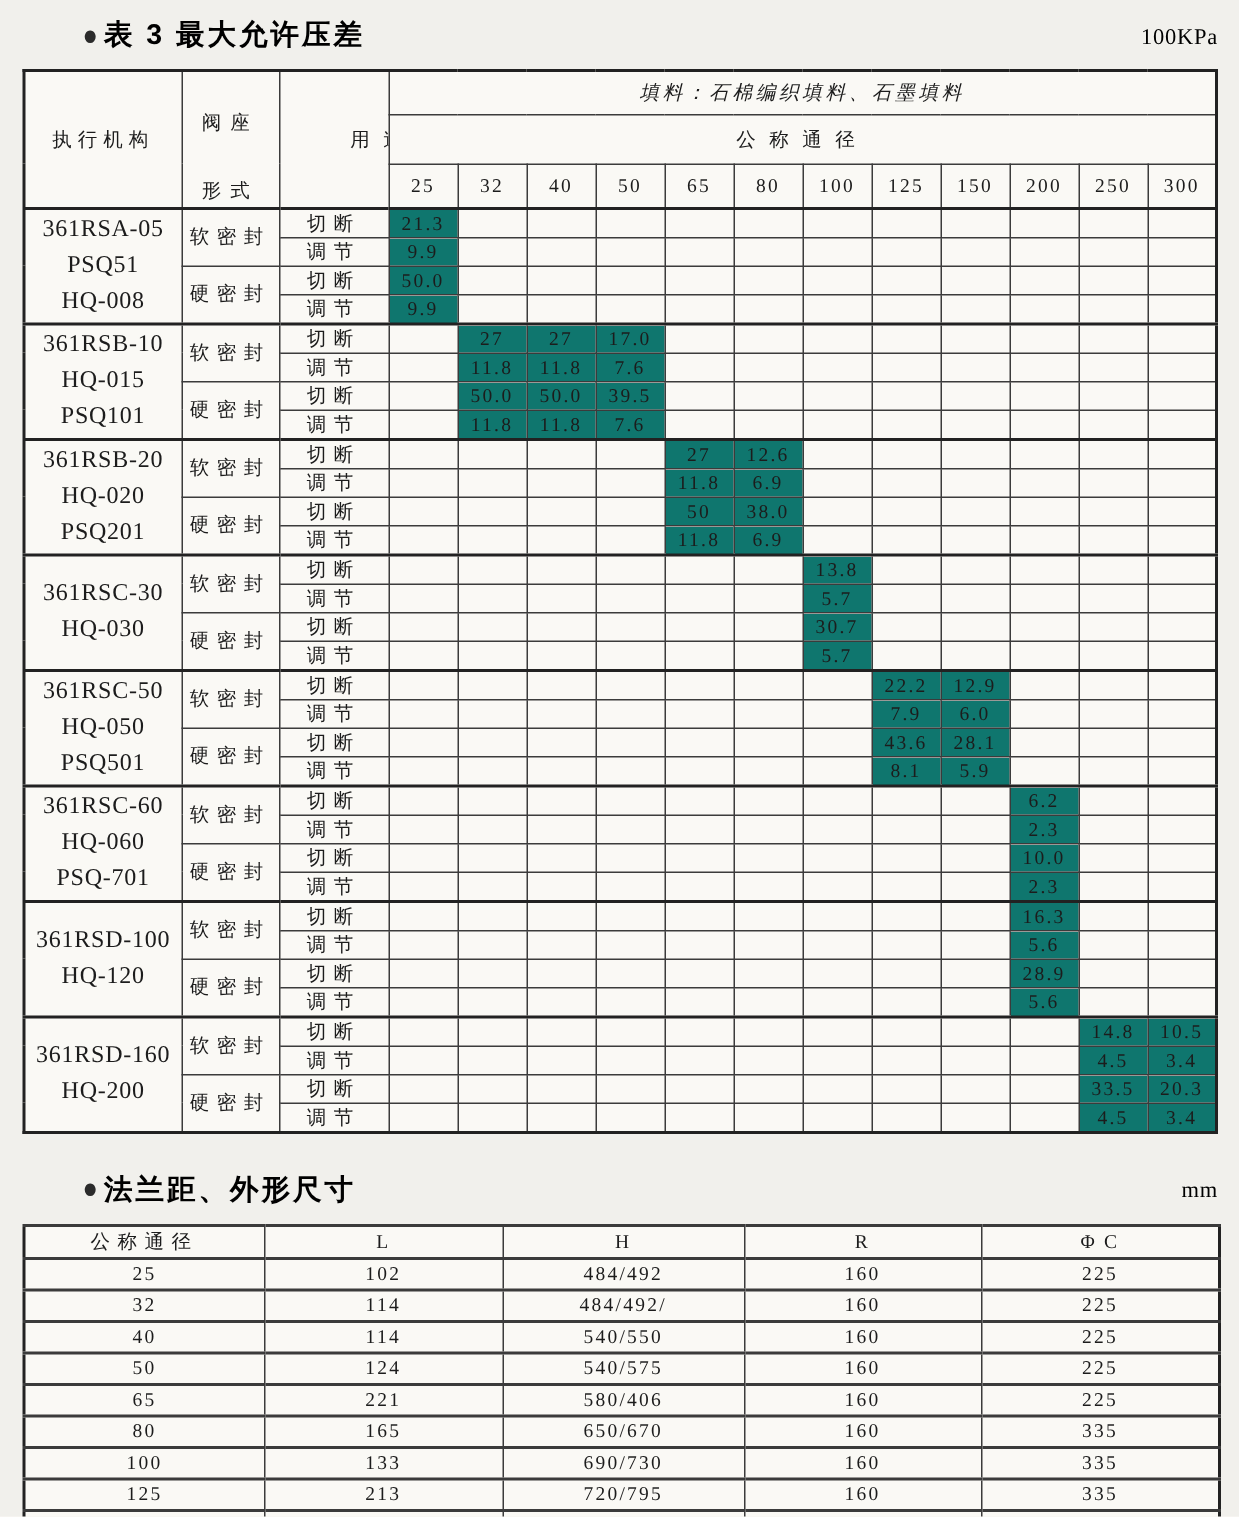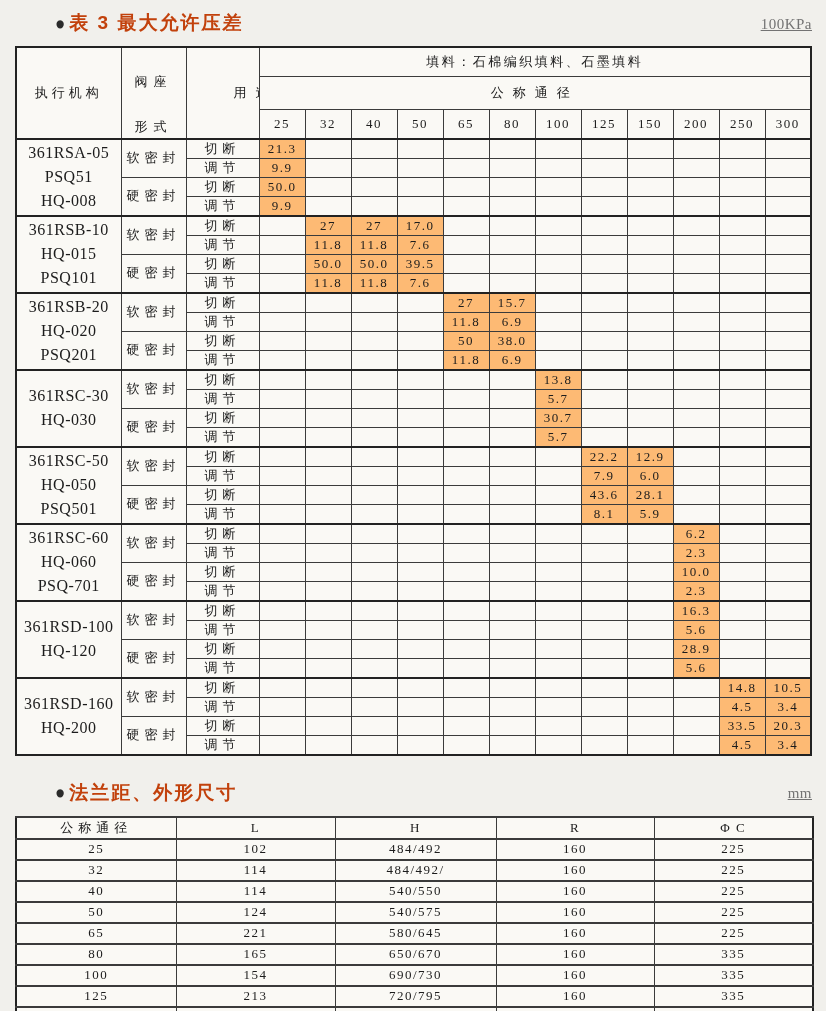--- a/index.html
+++ b/index.html
@@ -9,45 +9,45 @@
     font-family:"Liberation Serif", serif;
     color:#1c1c1c;
     overflow:hidden;
   }
   .page{padding:6px 14px 0 15px;position:relative;}
   .title-row{display:flex;justify-content:space-between;align-items:baseline;margin:4px 0 10px 0;}
   .title-left{margin-left:40px;display:flex;align-items:center;gap:4px;}
   .bullet{font-size:17px;line-height:1;color:#2b2b2b;transform:scaleY(1.15);}
   .doc-title{
     font-family:"Liberation Sans", sans-serif;
-    font-weight:bold;font-size:19px;color:#c2410c;letter-spacing:2px;
+    font-weight:bold;font-size:19px;color:#000000;letter-spacing:2px;
   }
-  .unit{font-size:15px;color:#737373;letter-spacing:0.5px;text-decoration:underline;}
+  .unit{font-size:15px;color:#000000;letter-spacing:0.5px;}
   table{border-collapse:collapse;table-layout:fixed;width:797px;background:#faf9f5;}
   th,td{
     border:1px solid #3b3b3b;
     text-align:center;vertical-align:middle;
     padding:0;white-space:nowrap;overflow:hidden;
     font-weight:normal;font-size:13px;
   }
   
   #t1{border:2px solid #222;}
   #t1 thead th{background:#faf9f5;}
   #t1 thead tr:nth-child(1) th{height:22px;}
   #t1 thead tr:nth-child(2) th{height:26px;}
   #t1 thead tr:nth-child(3) th{height:22px;border-bottom:2px solid #222;}
   .cn{letter-spacing:3px;}
   .actuator-head{letter-spacing:4px;}
   .seat-head div{letter-spacing:6px;line-height:1.6;margin-top:24px;}
   .use-head{letter-spacing:9px;padding-left:47px;}
-  .packing-head{letter-spacing:2.5px;}
+  .packing-head{letter-spacing:2.5px;font-style:italic;}
   .nominal-head{letter-spacing:9px;}
   .num{font-family:"Liberation Serif", serif;letter-spacing:1.5px;}
   #t1 tbody td{height:16.6px;}
-  #t1 tbody td.shaded{background:#fdba74;}
+  #t1 tbody td.shaded{background:#0f766e;}
   .actuator-cell{letter-spacing:0.5px;line-height:1.5;font-size:16px;}
   .seat-cell{letter-spacing:5px;}
   .use-cell{letter-spacing:5px;}
   #t1 tbody tr.group-start td{border-top:2px solid #222;}
   
   .section2{margin-top:24px;}
   #t2{border:2px solid #222;}
   #t2 th,#t2 td{border-width:2px 1px;height:19px;}
   #t2 th{height:20px;}
   #t2 .cn-head{letter-spacing:5px;}
@@ -229,21 +229,21 @@
         </tr>
         <tr class="group-start">
           <td class="actuator-cell" rowspan="4">361RSB-20<br>HQ-020<br>PSQ201</td>
           <td class="seat-cell" rowspan="2">软密封</td>
           <td class="use-cell">切断</td>
           <td class="num"></td>
           <td class="num"></td>
           <td class="num"></td>
           <td class="num"></td>
           <td class="num shaded">27</td>
-          <td class="num shaded">15.7</td>
+          <td class="num shaded">12.6</td>
           <td class="num"></td>
           <td class="num"></td>
           <td class="num"></td>
           <td class="num"></td>
           <td class="num"></td>
           <td class="num"></td>
         </tr>
         <tr>
           <td class="use-cell">调节</td>
           <td class="num"></td>
@@ -658,34 +658,34 @@
         <tr>
           <td class="num">50</td>
           <td class="num">124</td>
           <td class="num">540/575</td>
           <td class="num">160</td>
           <td class="num">225</td>
         </tr>
         <tr>
           <td class="num">65</td>
           <td class="num">221</td>
-          <td class="num">580/645</td>
+          <td class="num">580/406</td>
           <td class="num">160</td>
           <td class="num">225</td>
         </tr>
         <tr>
           <td class="num">80</td>
           <td class="num">165</td>
           <td class="num">650/670</td>
           <td class="num">160</td>
           <td class="num">335</td>
         </tr>
         <tr>
           <td class="num">100</td>
-          <td class="num">154</td>
+          <td class="num">133</td>
           <td class="num">690/730</td>
           <td class="num">160</td>
           <td class="num">335</td>
         </tr>
         <tr>
           <td class="num">125</td>
           <td class="num">213</td>
           <td class="num">720/795</td>
           <td class="num">160</td>
           <td class="num">335</td>

